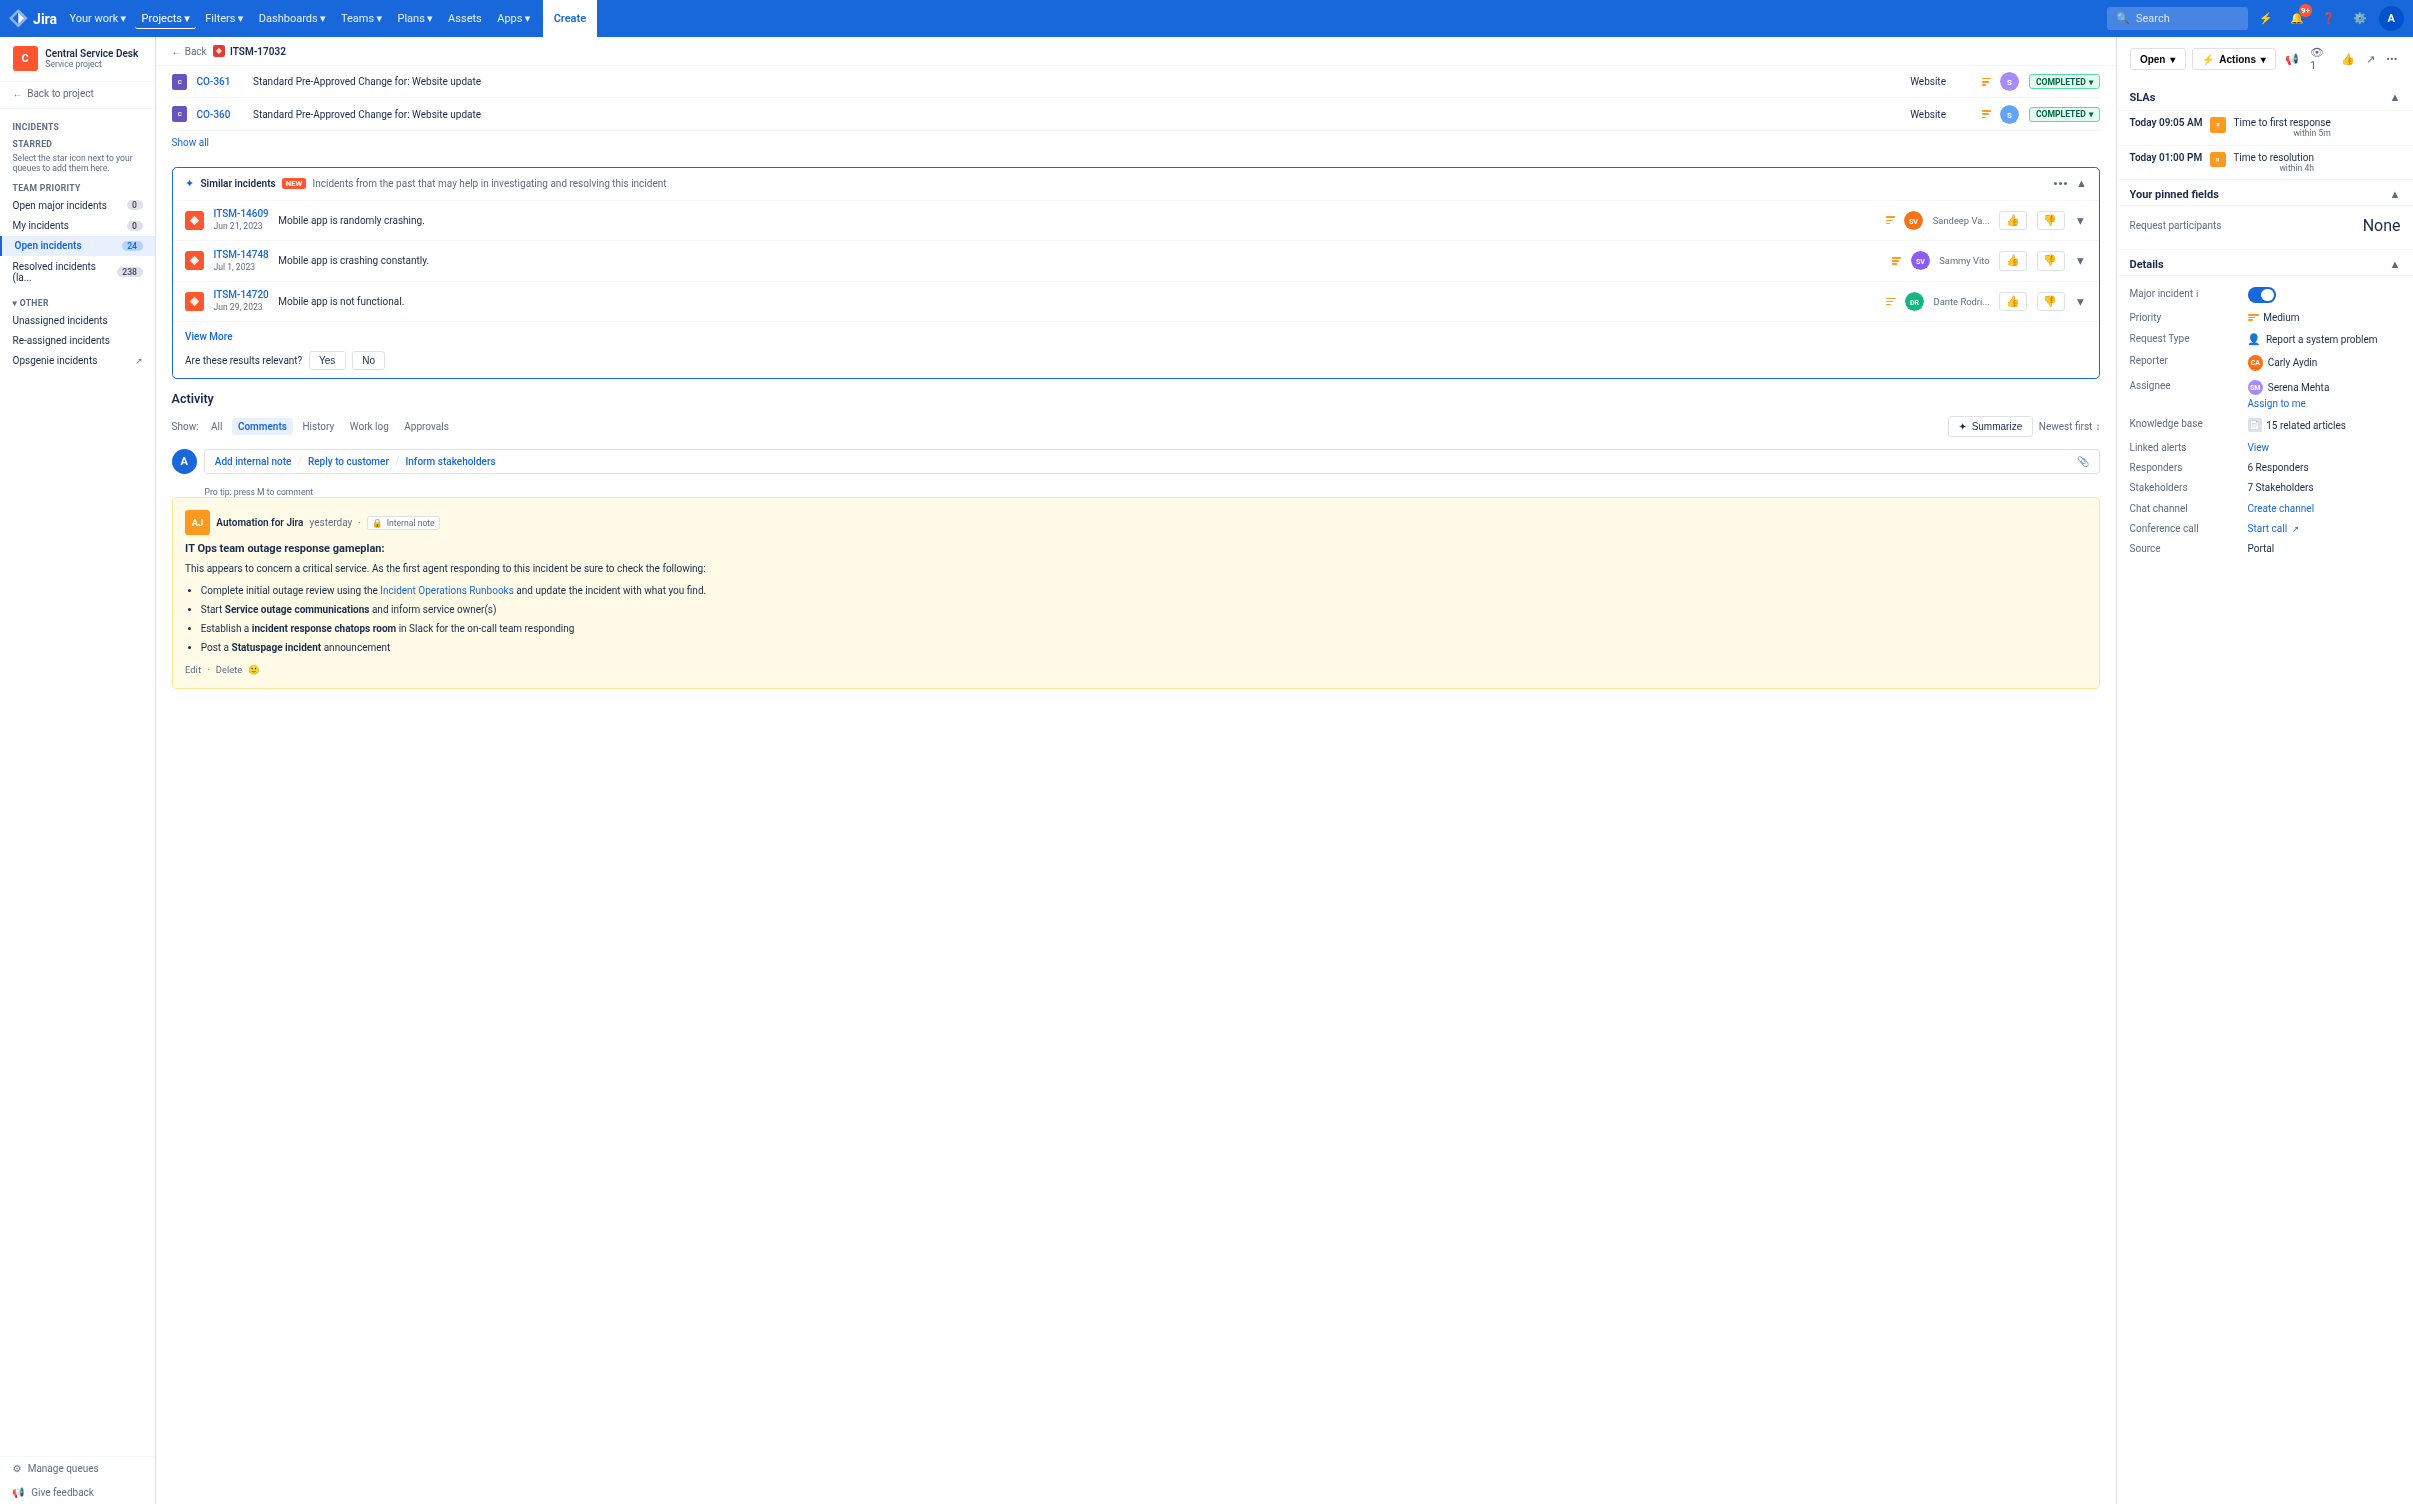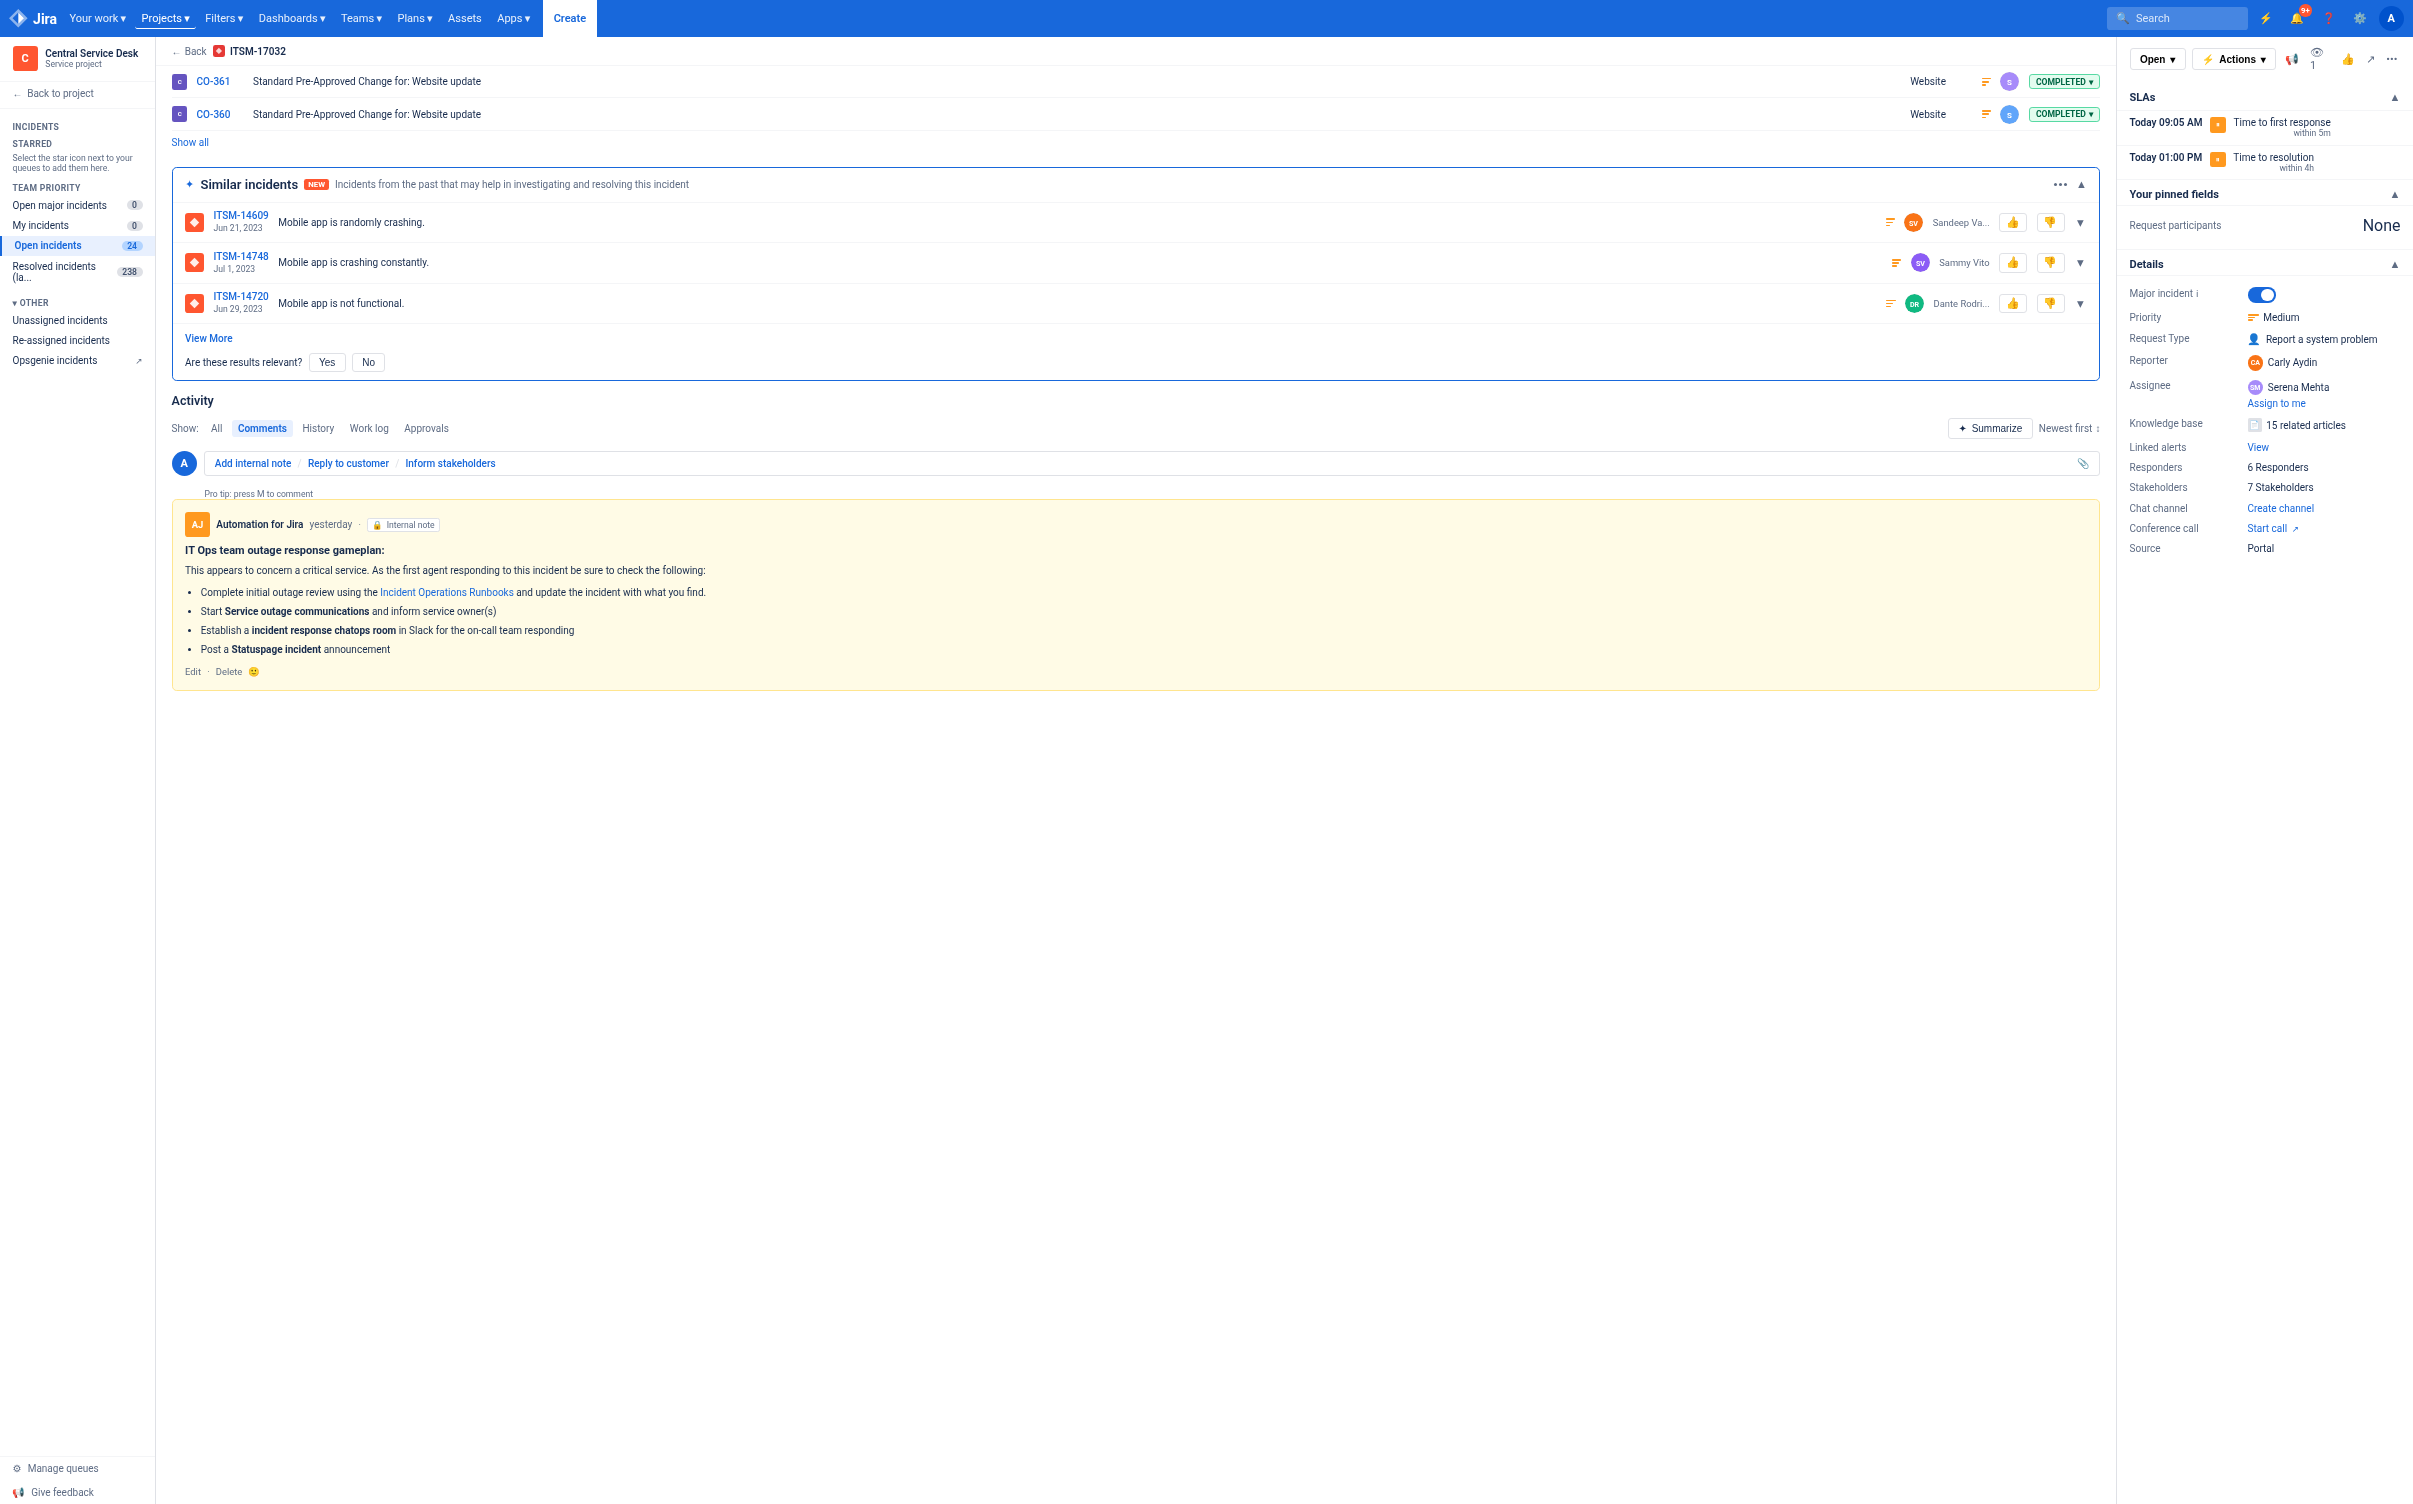--- a/index.html
+++ b/index.html
@@ -65,21 +65,21 @@
     .priority-icon { display: flex; align-items: center; }
     .priority-lines { display: flex; flex-direction: column; gap: 1.6px; }
     .priority-line { height: 1.6px; background: #ff991f; border-radius: 0.8px; }
     .status-badge { display: flex; align-items: center; gap: 3.1px; background: #e3fcef; color: #006644; border: 0.8px solid #57d9a3; border-radius: 3.1px; padding: 1.6px 6.2px; font-size: 8.6px; font-weight: 700; cursor: pointer; }
     .change-avatar { width: 19px; height: 19px; border-radius: 50%; background: #ddd; overflow: hidden; display: flex; align-items: center; justify-content: center; }
     .show-all { color: #1868db; font-size: 10px; cursor: pointer; padding: 6.2px 0; display: inline-block; }
 
     
     .similar-panel { border: 1.6px solid #1868db; border-radius: 4.7px; padding: 0; margin-bottom: 12.5px; overflow: hidden; }
     .similar-header { display: flex; align-items: center; gap: 6.2px; padding: 9.4px 12.5px; border-bottom: 0.8px solid #f4f5f7; }
-    .similar-title { font-weight: 600; font-size: 13px; color: #172b4d; }
+    .similar-title { font-weight: 600; font-size: 10px; color: #172b4d; }
     .similar-new-badge { background: #ff5630; color: white; font-size: 7.8px; font-weight: 700; border-radius: 2.3px; padding: 0.8px 3.9px; }
     .similar-desc { font-size: 10px; color: #5e6c84; flex: 1; }
     .similar-actions { display: flex; align-items: center; gap: 6.2px; margin-left: auto; }
     .similar-row { display: flex; align-items: center; padding: 7.8px 12.5px; border-bottom: 0.8px solid #f4f5f7; gap: 9.4px; }
     .incident-priority-icon { width: 19px; height: 19px; background: #ff5630; border-radius: 3.1px; display: flex; align-items: center; justify-content: center; flex-shrink: 0; }
     .incident-info { flex: 0 0 auto; }
     .incident-link { color: #1868db; font-size: 10px; font-weight: 500; cursor: pointer; display: block; }
     .incident-date { font-size: 8.6px; color: #5e6c84; }
     .incident-title { flex: 1; font-size: 10px; color: #172b4d; }
     .thumb-btn { background: none; border: 0.8px solid #dfe1e6; border-radius: 3.1px; padding: 2.3px 6.2px; cursor: pointer; color: #5e6c84; font-size: 11px; }

